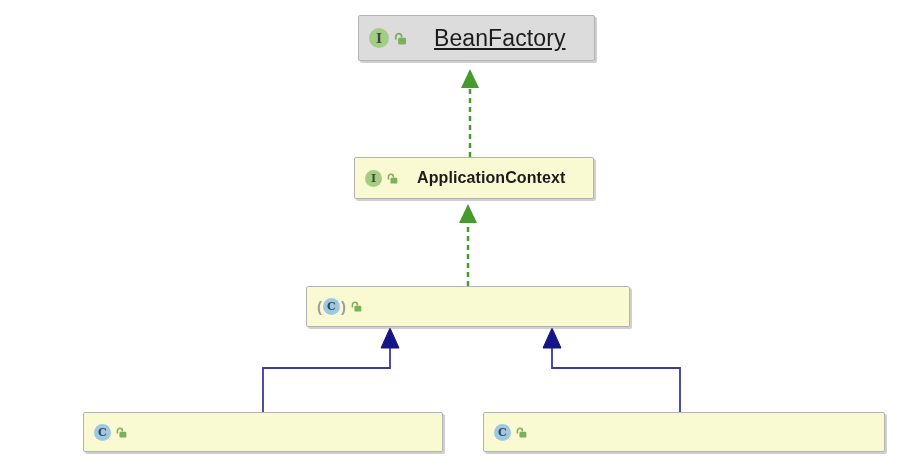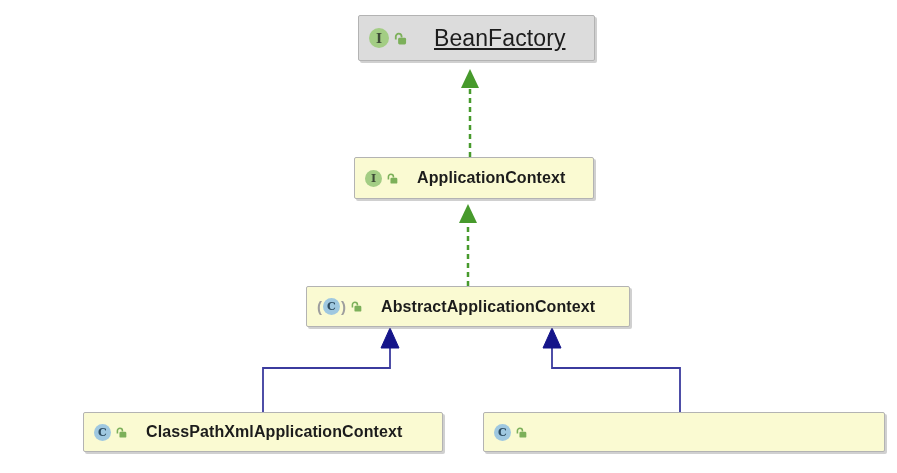--- a/index.html
+++ b/index.html
@@ -129,32 +129,30 @@
       <span class="abstract-wrap">
         <span class="paren">(</span>
         <span class="circle-icon class-circle">C</span>
         <span class="paren">)</span>
       </span>
       <svg class="lock-icon" width="13" height="13" viewBox="0 0 14 14">
         <path d="M2.6 8 V5.2 a2.7 2.7 0 0 1 5.4 0 V6" fill="none" stroke="#7CB05A" stroke-width="1.7"></path>
         <rect x="4.8" y="6.3" width="7.4" height="6.2" rx="1.3" fill="#7CB05A"></rect>
       </svg>
     </span>
-    <span class="node-label">AbstractApplicationContext</span>
   </div>
 
   <div id="node-classpathxmlappcontext" class="node node-yellow">
     <span class="icon-group">
       <span class="circle-icon class-circle">C</span>
       <svg class="lock-icon" width="13" height="13" viewBox="0 0 14 14">
         <path d="M2.6 8 V5.2 a2.7 2.7 0 0 1 5.4 0 V6" fill="none" stroke="#7CB05A" stroke-width="1.7"></path>
         <rect x="4.8" y="6.3" width="7.4" height="6.2" rx="1.3" fill="#7CB05A"></rect>
       </svg>
     </span>
-    <span class="node-label">ClassPathXmlApplicationContext</span>
   </div>
 
   <div id="node-annotationconfigcontext" class="node node-yellow">
     <span class="icon-group">
       <span class="circle-icon class-circle">C</span>
       <svg class="lock-icon" width="13" height="13" viewBox="0 0 14 14">
         <path d="M2.6 8 V5.2 a2.7 2.7 0 0 1 5.4 0 V6" fill="none" stroke="#7CB05A" stroke-width="1.7"></path>
         <rect x="4.8" y="6.3" width="7.4" height="6.2" rx="1.3" fill="#7CB05A"></rect>
       </svg>
     </span>

